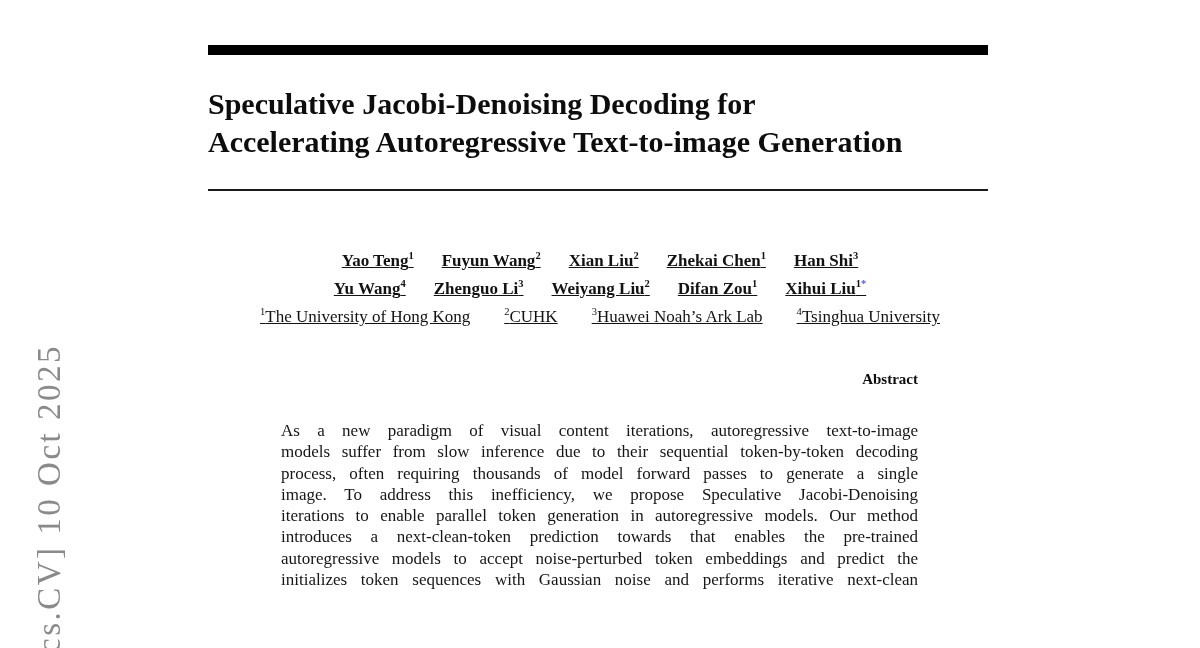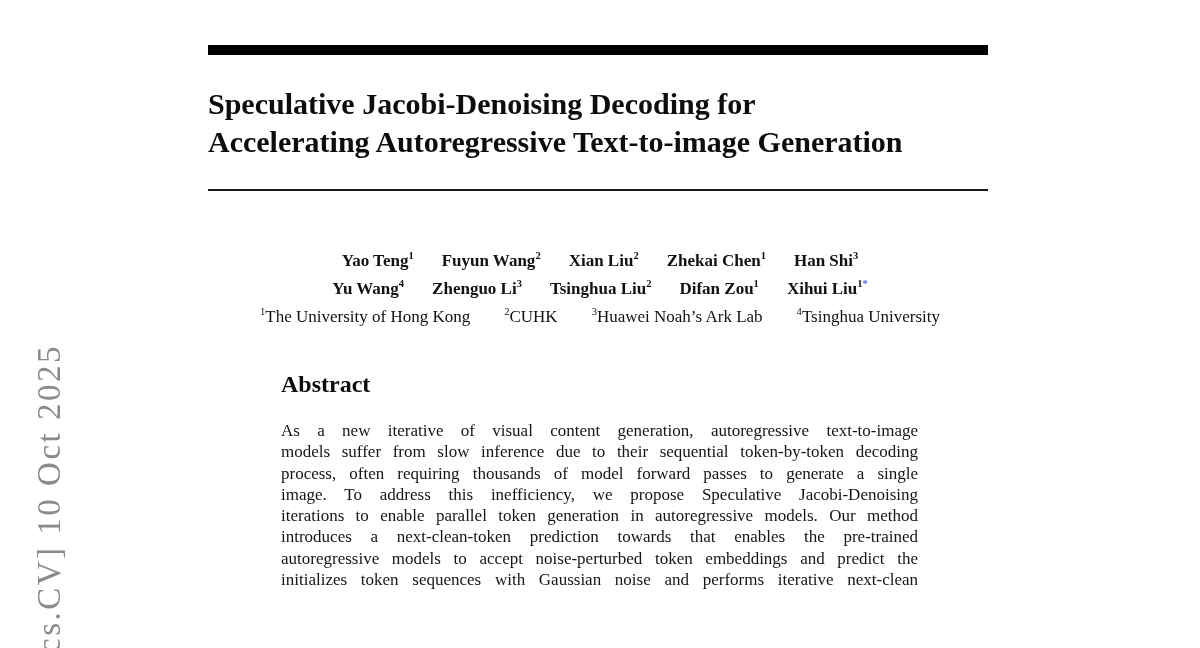--- a/index.html
+++ b/index.html
@@ -13,30 +13,30 @@
     font-size:33px;letter-spacing:2.5px;color:#8a8a8a;white-space:nowrap;
   }
   .bar-thick{position:absolute;left:208px;top:45px;width:780px;height:10px;background:#000000;}
   .title{
     position:absolute;left:208px;top:85px;width:780px;margin:0;
     text-align:left;font-size:30px;line-height:38px;font-weight:bold;color:#0d0d0d;
   }
   .rule-thin{position:absolute;left:208px;top:189px;width:780px;height:2px;background:#1a1a1a;}
   .authors{
     position:absolute;left:200px;top:244px;width:800px;
-    text-align:center;font-size:17px;line-height:23.5px;color:#121212;
+    text-align:center;font-size:17px;line-height:23.5px;color:#121212;text-decoration:underline;
   }
   .author{margin:0 14px;font-weight:bold;white-space:nowrap;}
   .authors sup,.affils sup{font-size:0.62em;}
   .star{color:#4a5ce4;font-weight:bold;}
   .affils{font-weight:normal;}
   .affil{margin:4px 17px;white-space:nowrap;}
   .abs-heading{
     position:absolute;left:281px;top:371px;width:637px;
-    text-align:left;font-size:24px;font-weight:bold;color:#0d0d0d;
+    text-align:right;font-size:15px;font-weight:bold;color:#0d0d0d;
   }
   .abs-body{
     position:absolute;left:281px;top:420px;width:637px;
     font-size:17px;line-height:21.3px;color:#151515;
   }
   .abs-line{text-align:justify;text-align-last:justify;}
 </style>
 </head>
 <body>
 
@@ -51,31 +51,31 @@
     <div>Accelerating Autoregressive Text-to-image Generation</div>
   </h1>
 
   <div class="rule-thin"></div>
 
   <div class="authors">
     <div>
       <span class="author"><span>Yao Teng</span><sup>1</sup></span><span class="author"><span>Fuyun Wang</span><sup>2</sup></span><span class="author"><span>Xian Liu</span><sup>2</sup></span><span class="author"><span>Zhekai Chen</span><sup>1</sup></span><span class="author"><span>Han Shi</span><sup>3</sup></span>
     </div>
     <div>
-      <span class="author"><span>Yu Wang</span><sup>4</sup></span><span class="author"><span>Zhenguo Li</span><sup>3</sup></span><span class="author"><span>Tsinghua Liu</span><sup>2</sup></span><span class="author"><span>Difan Zou</span><sup>1</sup></span><span class="author"><span>Xihui Liu</span><sup><span>1</span><span class="star">*</span></sup></span>
+      <span class="author"><span>Yu Wang</span><sup>4</sup></span><span class="author"><span>Zhenguo Li</span><sup>3</sup></span><span class="author"><span>Weiyang Liu</span><sup>2</sup></span><span class="author"><span>Difan Zou</span><sup>1</sup></span><span class="author"><span>Xihui Liu</span><sup><span>1</span><span class="star">*</span></sup></span>
     </div>
     <div class="affils">
       <span class="affil"><sup>1</sup><span>The University of Hong Kong</span></span><span class="affil"><sup>2</sup><span>CUHK</span></span><span class="affil"><sup>3</sup><span>Huawei Noah’s Ark Lab</span></span><span class="affil"><sup>4</sup><span>Tsinghua University</span></span>
     </div>
   </div>
 
   <div class="abs-heading">Abstract</div>
 
   <div class="abs-body">
-    <div class="abs-line">As a new iterative of visual content generation, autoregressive text-to-image</div>
+    <div class="abs-line">As a new paradigm of visual content iterations, autoregressive text-to-image</div>
     <div class="abs-line">models suffer from slow inference due to their sequential token-by-token decoding</div>
     <div class="abs-line">process, often requiring thousands of model forward passes to generate a single</div>
     <div class="abs-line">image. To address this inefficiency, we propose Speculative Jacobi-Denoising</div>
     <div class="abs-line">iterations to enable parallel token generation in autoregressive models. Our method</div>
     <div class="abs-line">introduces a next-clean-token prediction towards that enables the pre-trained</div>
     <div class="abs-line">autoregressive models to accept noise-perturbed token embeddings and predict the</div>
     <div class="abs-line">initializes token sequences with Gaussian noise and performs iterative next-clean</div>
   </div>
 
 </div>

